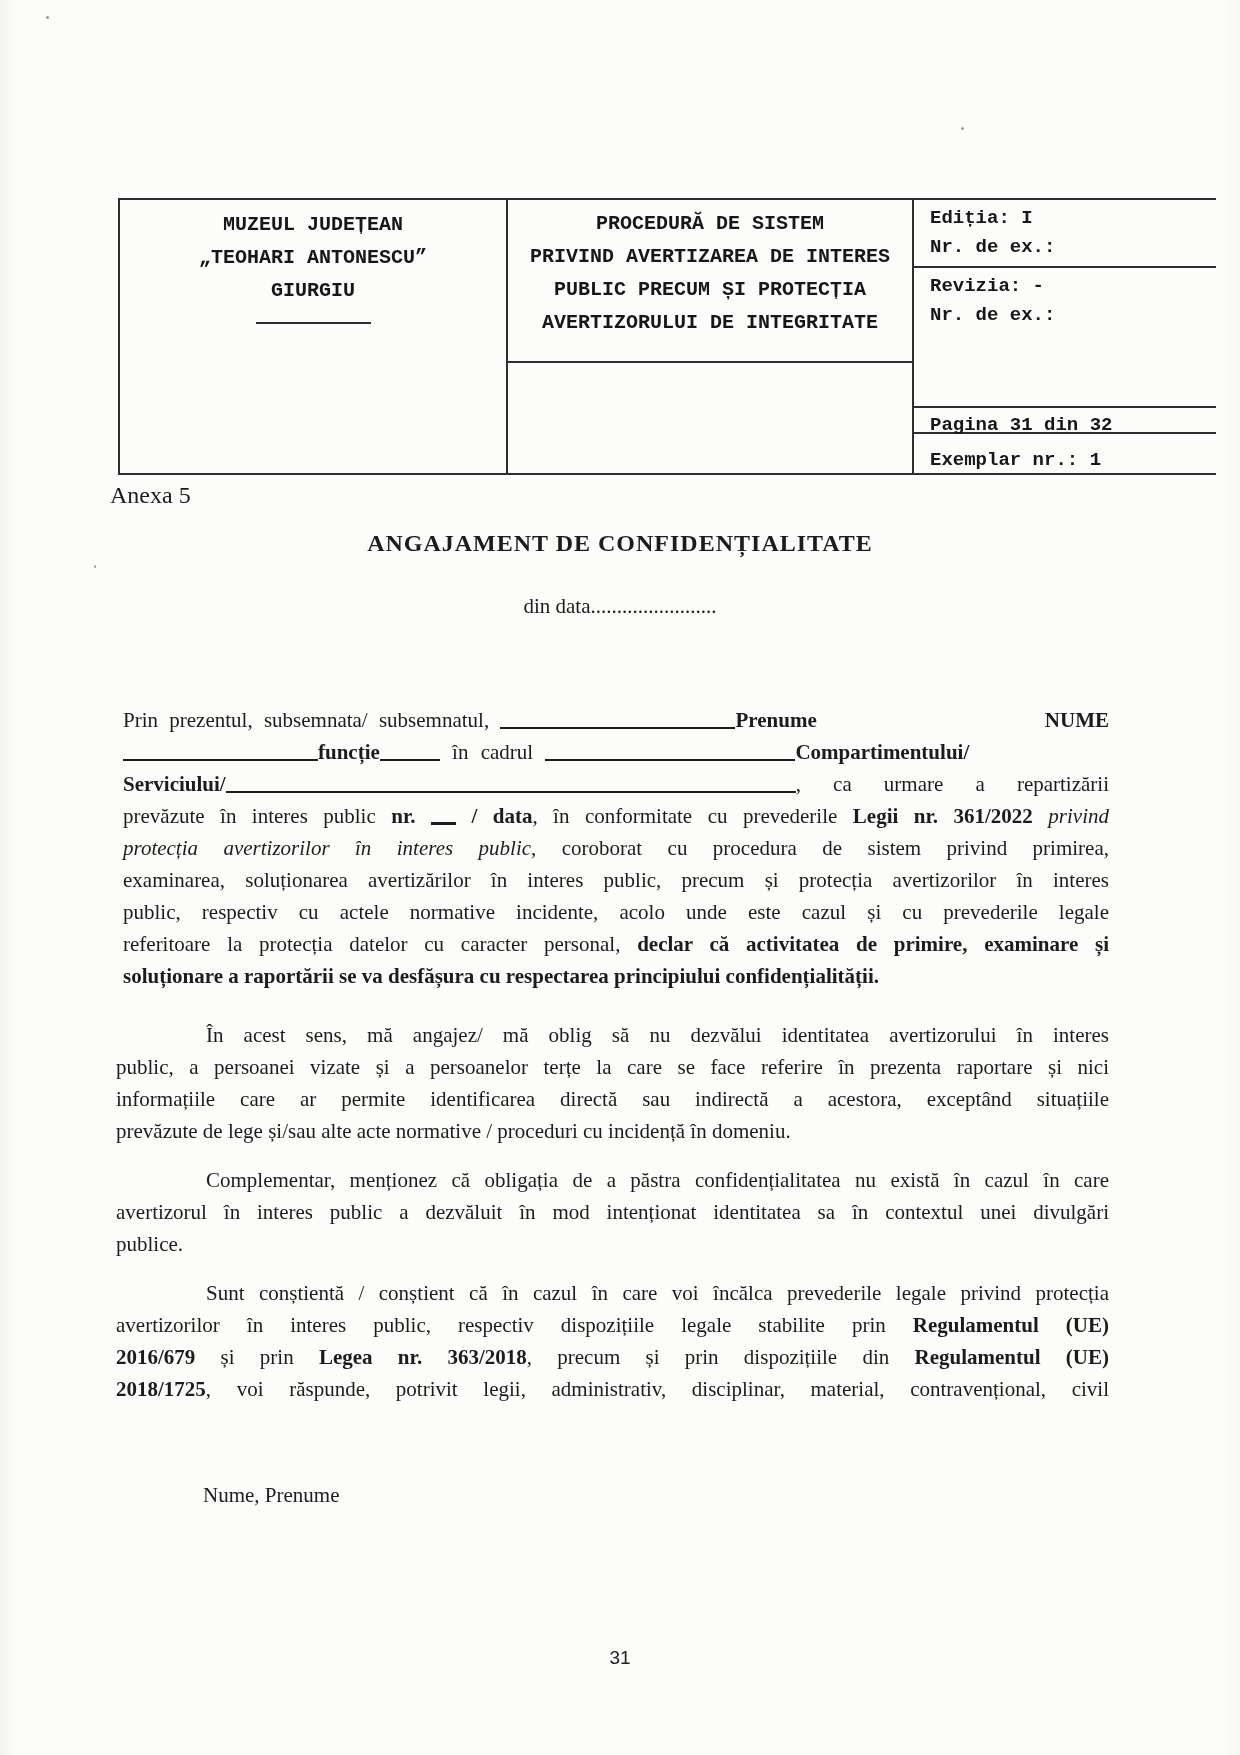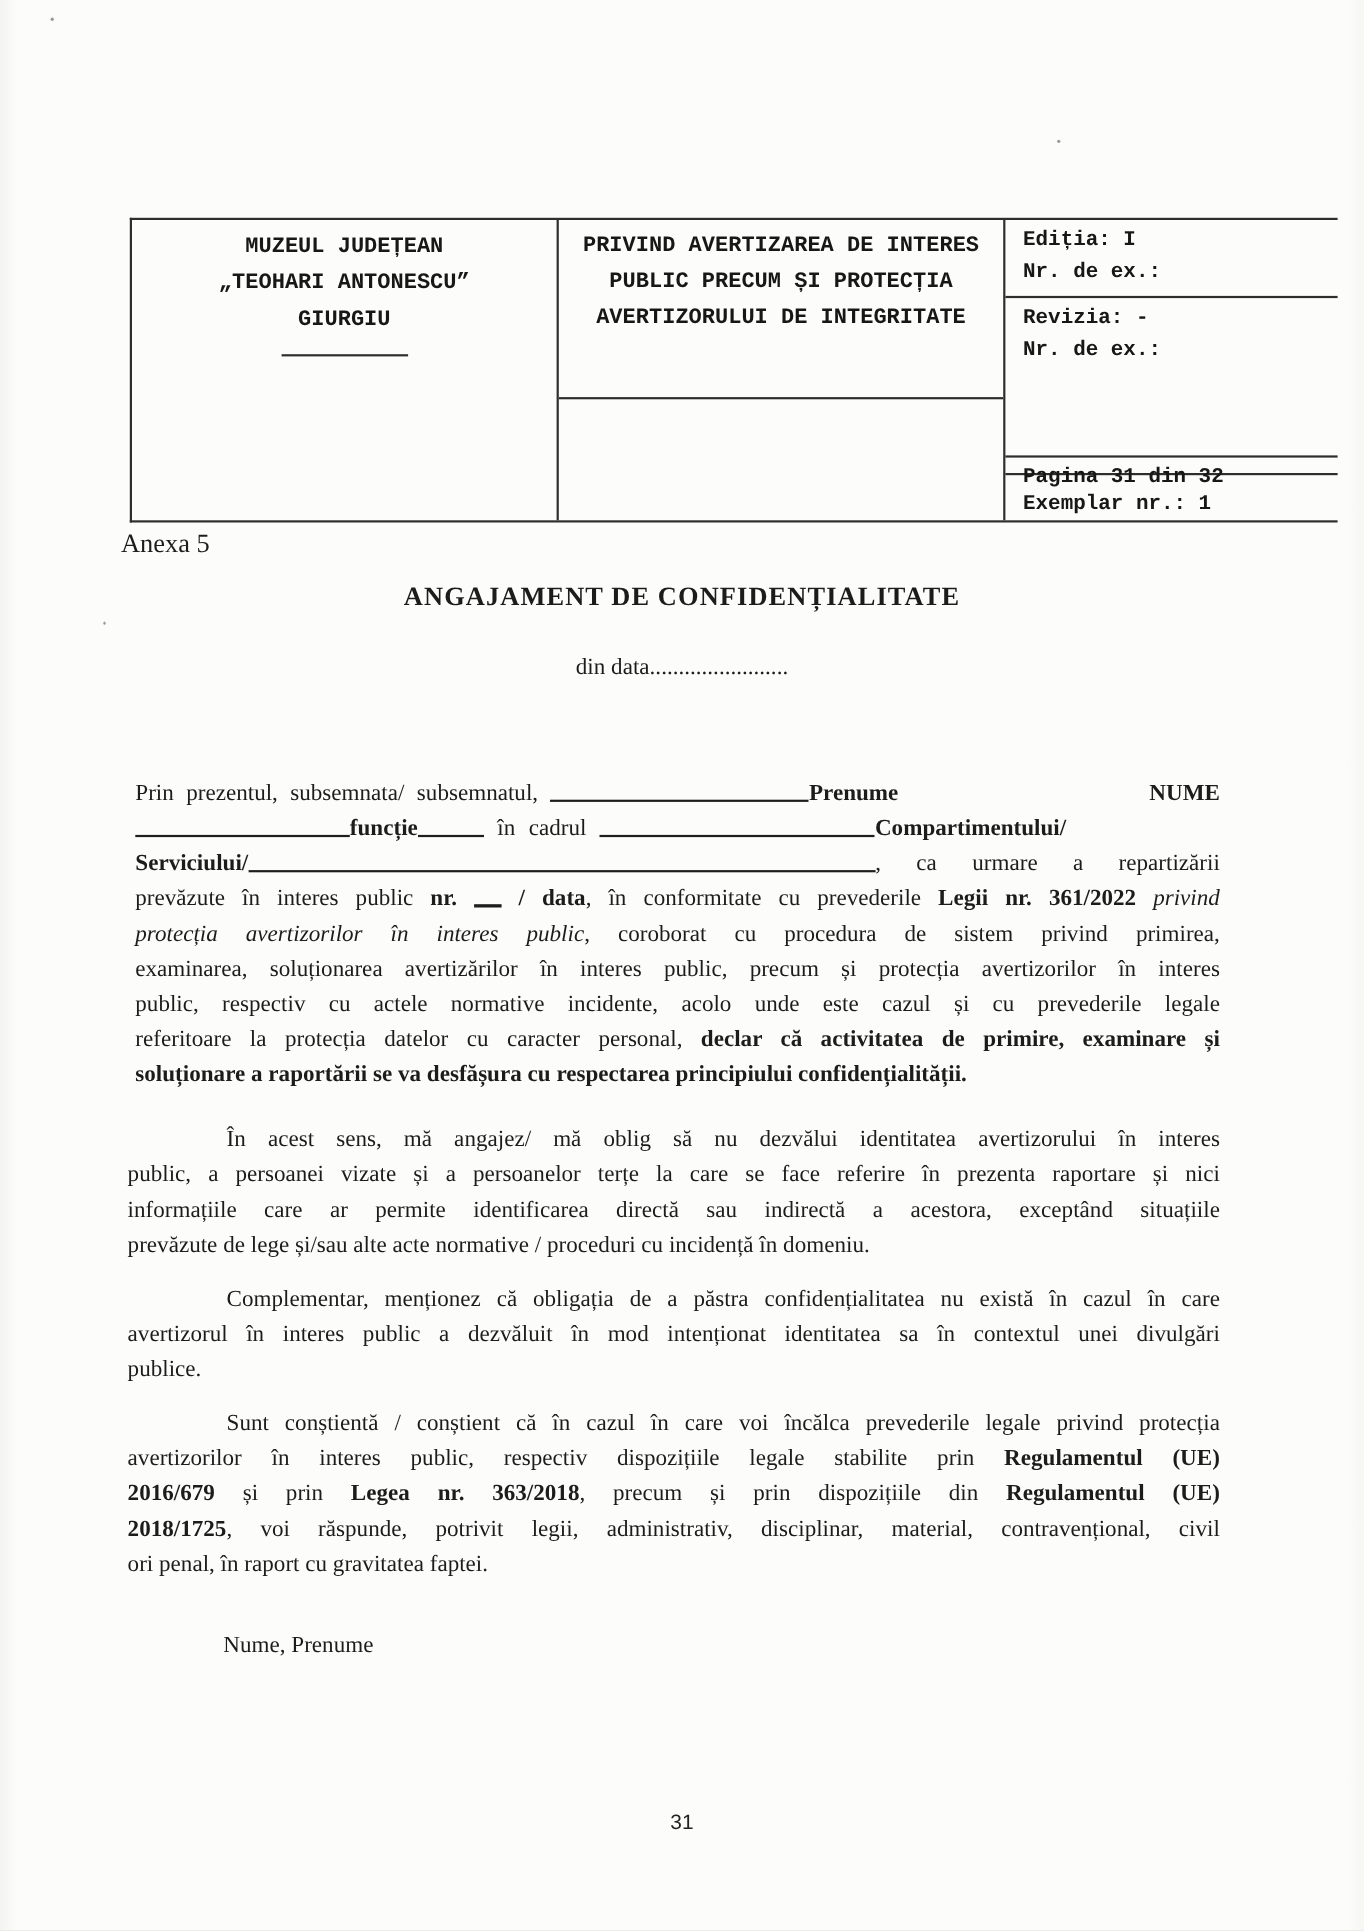--- a/index.html
+++ b/index.html
@@ -26,21 +26,21 @@
   .org-underline{width:115px;height:0;border-bottom:2px solid #2e2e2e;margin:15px auto 0;}
   .hcol2{width:406px;box-sizing:border-box;border-right:2px solid #2e2e2e;
          display:flex;flex-direction:column;}
   .hcol2-top{height:163px;box-sizing:border-box;border-bottom:2px solid #2e2e2e;
              text-align:center;padding-top:7px;font-size:20px;line-height:33px;}
   .hcol2-bottom{flex:1;}
   .hcol3{flex:1;display:flex;flex-direction:column;font-size:19px;}
   .hrow{box-sizing:border-box;padding:4px 0 0 16px;line-height:29px;}
   .hrow.r1{height:71px;border-bottom:2px solid #2e2e2e;}
   .hrow.r2{height:145px;border-bottom:2px solid #2e2e2e;}
-  .hrow.r3{height:16px;border-bottom:2px solid #2e2e2e;line-height:27px;}
+  .hrow.r3{height:26px;border-bottom:2px solid #2e2e2e;line-height:27px;}
   .hrow.r4{flex:1;line-height:25px;padding-top:14px;}
   
   .anexa{position:absolute;left:110px;top:482px;font-size:24px;}
   .doc-title{position:absolute;left:0;right:0;top:530px;text-align:center;
              font-weight:bold;font-size:24px;letter-spacing:1px;}
   .date-line{position:absolute;left:0;right:0;top:594px;text-align:center;font-size:21px;}
   .body{position:absolute;left:107px;top:688px;width:1018px;
         font-size:21px;line-height:32px;}
   .para{margin:16px;}
   .para-1,.para-2,.para-3{margin-left:9px;}
@@ -78,20 +78,21 @@
 
   <div class="htable">
     <div class="hcol1">
       <div>MUZEUL JUDEȚEAN</div>
       <div>„TEOHARI ANTONESCU”</div>
       <div>GIURGIU</div>
       <div class="org-underline"></div>
     </div>
     <div class="hcol2">
       <div class="hcol2-top">
+        <div>PROCEDURĂ DE SISTEM</div>
         <div>PRIVIND AVERTIZAREA DE INTERES</div>
         <div>PUBLIC PRECUM ȘI PROTECȚIA</div>
         <div>AVERTIZORULUI DE INTEGRITATE</div>
       </div>
       <div class="hcol2-bottom"></div>
     </div>
     <div class="hcol3">
       <div class="hrow r1">
         <div>Ediția: I</div>
         <div>Nr. de ex.:</div>
@@ -157,21 +158,20 @@
       <div class="para para-2">
         <div class="line just"><span class="r">Complementar, menționez că obligația de a păstra confidențialitatea nu există în cazul în care</span></div>
         <div class="line just"><span class="r">avertizorul în interes public a dezvăluit în mod intenționat identitatea sa în contextul unei divulgări</span></div>
         <div class="line leftline"><span class="r">publice.</span></div>
       </div>
       <div class="para para-3">
         <div class="line just"><span class="r">Sunt conștientă / conștient că în cazul în care voi încălca prevederile legale privind protecția</span></div>
         <div class="line just"><span class="r">avertizorilor în interes public, respectiv dispozițiile legale stabilite prin </span><span class="b">Regulamentul (UE)</span></div>
         <div class="line just"><span class="b">2016/679 </span><span class="r">și prin </span><span class="b">Legea nr. 363/2018</span><span class="r">, precum și prin dispozițiile din </span><span class="b">Regulamentul (UE)</span></div>
         <div class="line just"><span class="b">2018/1725</span><span class="r">, voi răspunde, potrivit legii, administrativ, disciplinar, material, contravențional, civil</span></div>
-        <div class="line leftline"><span class="r">ori penal, în raport cu gravitatea faptei.</span></div>
       </div>
     </div>
 
   <div class="signature">Nume, Prenume</div>
 
   <div class="page-num">31</div>
 
 </div>
 
 </body></html>

